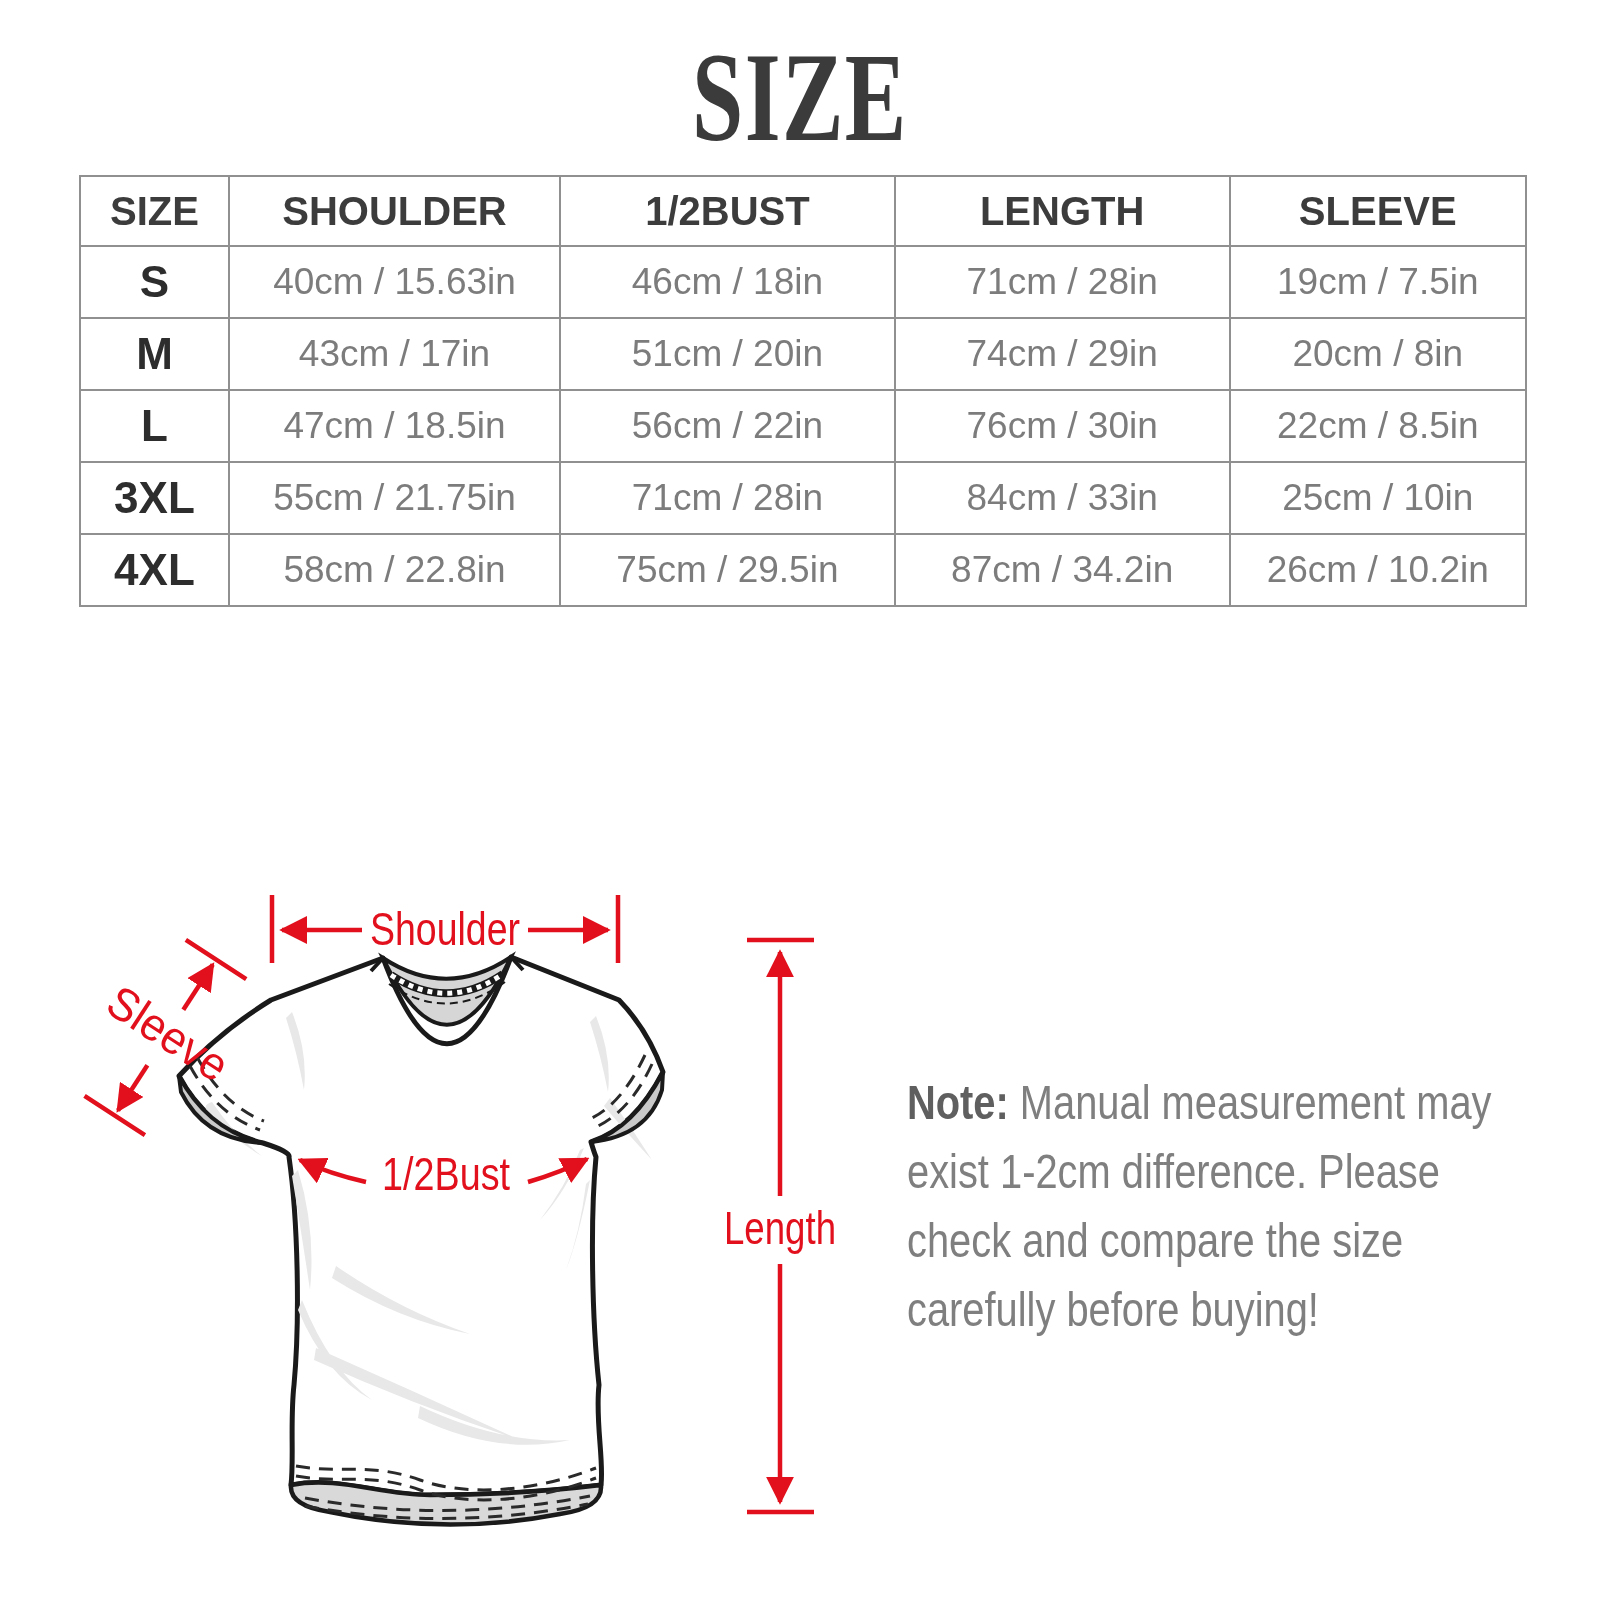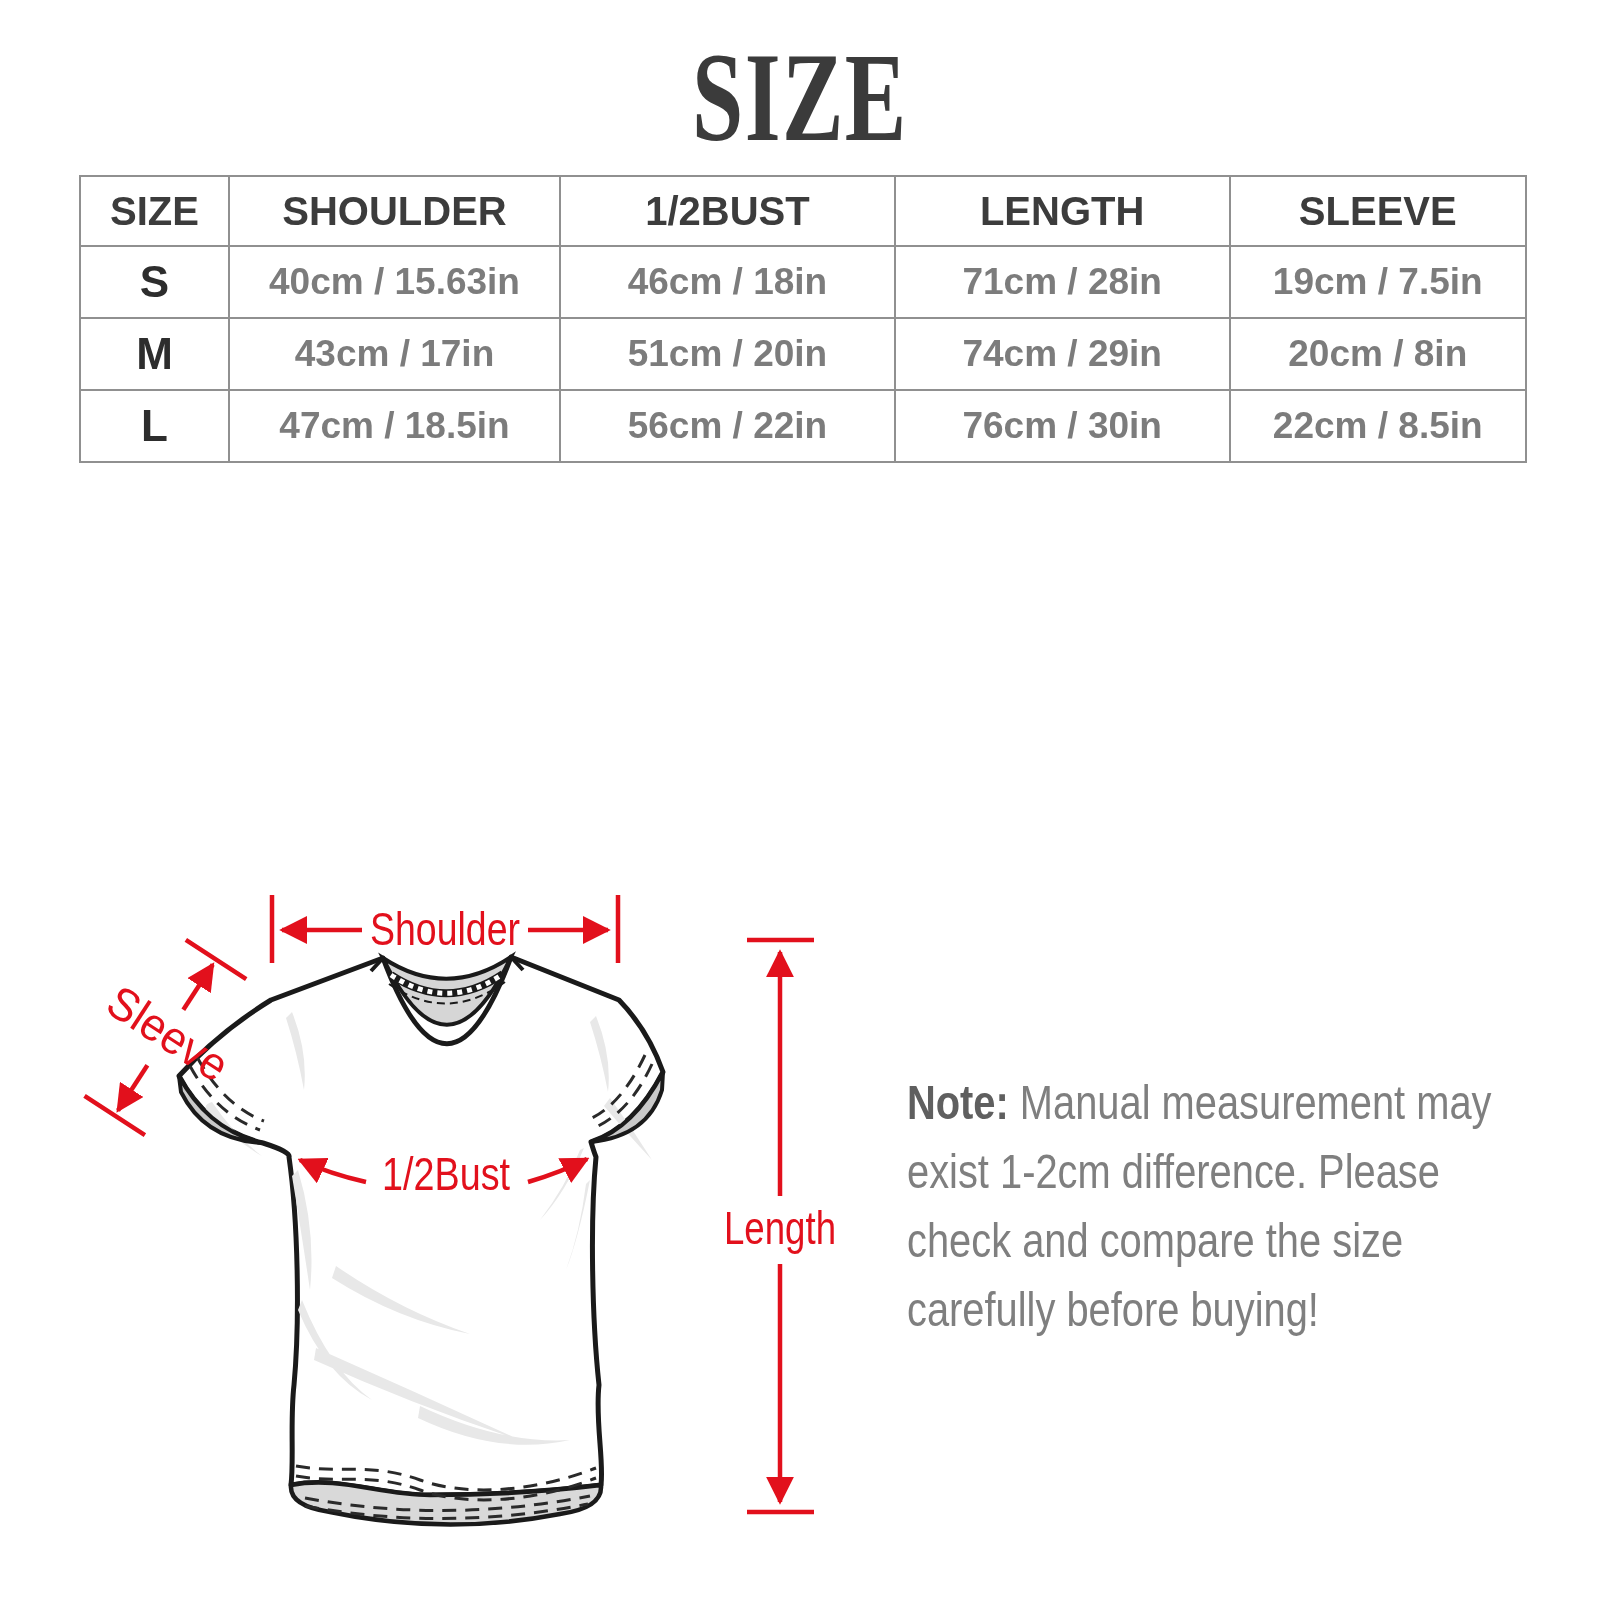--- a/index.html
+++ b/index.html
@@ -14,21 +14,21 @@
     font-family:"Liberation Serif", serif; font-weight:bold;
     font-size:128px; line-height:118px; color:#3b3b3b; letter-spacing:2px;
     transform:scaleX(0.72);
   }
   
   table.size-table {
     position:absolute; left:79px; top:175px; width:1448px;
     border-collapse:collapse; table-layout:fixed;
   }
   table.size-table th, table.size-table td {
-    border:2px solid #909090; text-align:center; vertical-align:middle; padding:0;font-weight:bold;
+    border:2px solid #909090; text-align:center; vertical-align:middle; padding:0;
   }
   table.size-table th { height:68px; font-size:40px; font-weight:bold; color:#3c3c3c; }
   table.size-table td { height:70px; font-size:37px; color:#7c7c7c; }
   table.size-table td.size-col { font-size:44px; font-weight:bold; color:#2d2d2d; }
   
   .note {
     position:absolute; left:907px; top:1068px;
     font-size:48px; line-height:69px; color:#7f7f7f;
     transform:scaleX(0.83); transform-origin:left top; white-space:nowrap;
   }
@@ -82,20 +82,34 @@
           <td>51cm / 20in</td>
           <td>74cm / 29in</td>
           <td>20cm / 8in</td>
         </tr>
         <tr>
           <td class="size-col">L</td>
           <td>47cm / 18.5in</td>
           <td>56cm / 22in</td>
           <td>76cm / 30in</td>
           <td>22cm / 8.5in</td>
+        </tr>
+        <tr>
+          <td class="size-col">3XL</td>
+          <td>55cm / 21.75in</td>
+          <td>71cm / 28in</td>
+          <td>84cm / 33in</td>
+          <td>25cm / 10in</td>
+        </tr>
+        <tr>
+          <td class="size-col">4XL</td>
+          <td>58cm / 22.8in</td>
+          <td>75cm / 29.5in</td>
+          <td>87cm / 34.2in</td>
+          <td>26cm / 10.2in</td>
         </tr>
       </tbody>
   </table>
 
   <svg class="diagram" width="1600" height="760" viewBox="0 0 1600 760">
     <defs>
       <marker id="ah" viewBox="0 0 10 10" refX="9" refY="5" markerWidth="6.2" markerHeight="6.2" orient="auto-start-reverse">
         <path d="M0,0 L10,5 L0,10 Z" fill="#e2101c" style="fill:var(--accent,#e2101c)"></path>
       </marker>
     </defs>

